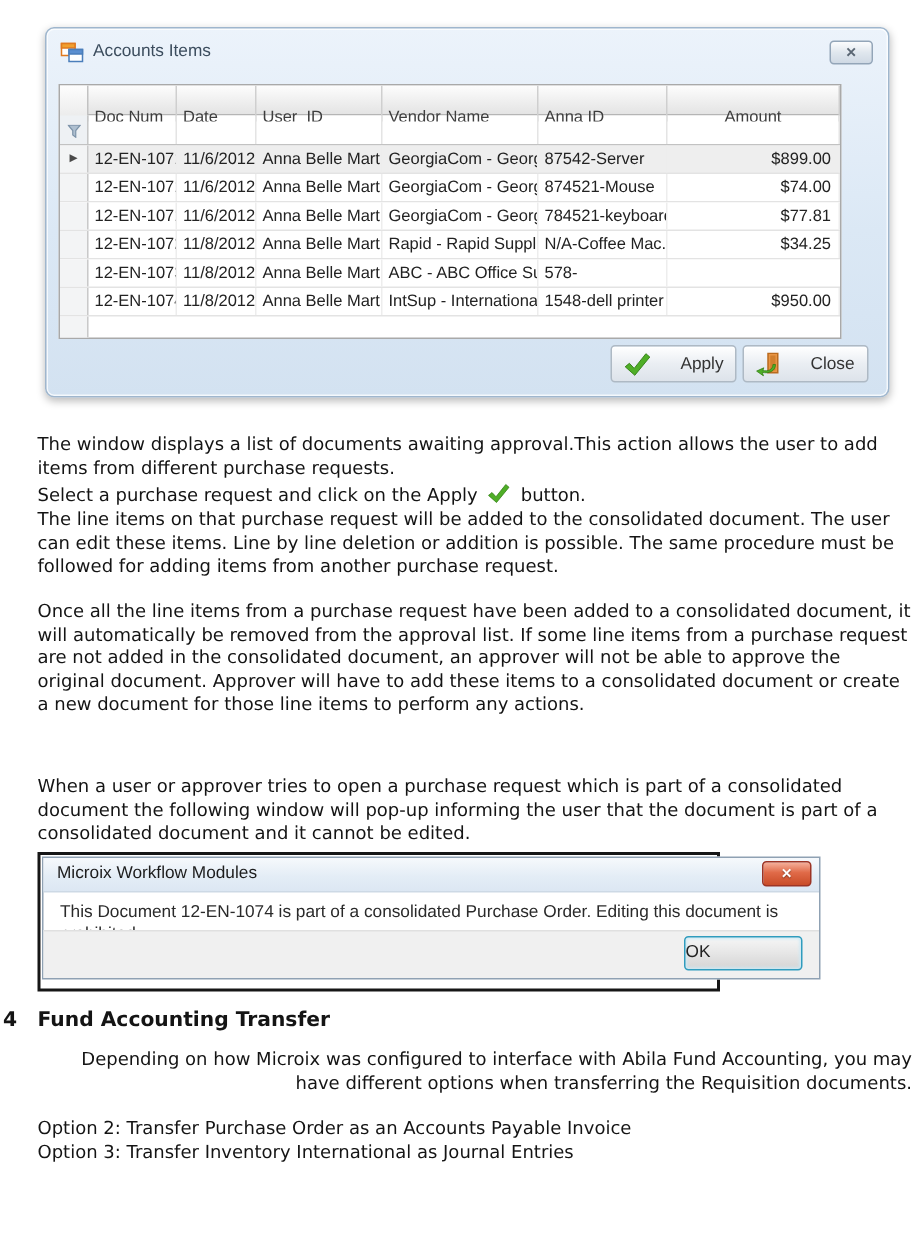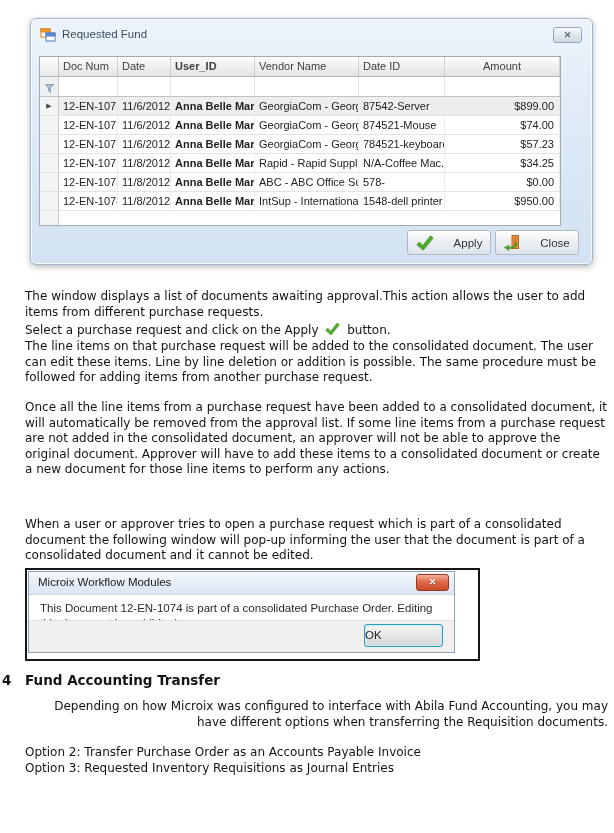--- a/index.html
+++ b/index.html
@@ -20,25 +20,25 @@
                background:linear-gradient(#fbfcfd,#e0e7ee 50%,#cfd9e4);
                color:#5a6673; font-size:9px; font-weight:bold; text-align:center; line-height:15px;
                box-sizing:border-box; cursor:default; }
 
   .grid { position:absolute; left:8px; top:37px; width:522px; height:170px;
           background:#fff; border:1px solid #a9a9a9; box-sizing:border-box;
           font-size:11px; color:#222; overflow:hidden; }
   .grow { display:flex; box-sizing:border-box; }
   .cell { box-sizing:border-box; overflow:hidden; white-space:nowrap; }
   .sel { width:19px; flex:none; }
-  .c1 { width:59px; flex:none; } .c2 { width:53px; flex:none; } .c3 { width:84px; flex:none;font-weight:bold; }
+  .c1 { width:59px; flex:none; } .c2 { width:53px; flex:none; } .c3 { width:84px; flex:none; }
   .c4 { width:104px; flex:none; } .c5 { width:86px; flex:none; } .c6 { flex:1; }
 
   .g-h { height:20px; background:linear-gradient(#fdfdfd,#efefef 55%,#e4e4e4); border-bottom:1px solid #b5b5b5; }
-  .g-h .cell { border-right:1px solid #cfcfcf; line-height:19px; padding:0 4px; color:#3e3e3e; }
+  .g-h .cell { border-right:1px solid #cfcfcf; line-height:19px; padding:12px 4px; color:#3e3e3e; }
   .g-h .sel { background:linear-gradient(#fdfdfd,#e9e9e9); border-right:1px solid #c2c2c2; }
   .g-h .c6 { text-align:center; }
 
   .g-f { height:20px; border-bottom:1px solid #c2c2c2; background:#fff; }
   .g-f .cell { border-right:1px solid #e4e4e4; }
   .g-f .sel { background:#eef1f4; border-right:1px solid #c6c6c6; text-align:center; line-height:20px; }
   .g-f .sel svg { vertical-align:middle; }
 
   .g-r { height:19px; border-bottom:1px solid #e3e3e3; background:#fff; }
   .g-r .cell { border-right:1px solid #ededed; line-height:18px; padding:0 4px; }
@@ -58,21 +58,21 @@
   .btn-apply { right:101px; }
   .btn-close2 { right:13px;margin-top:34px; }
 
   
   .txt { position:absolute; left:25px; width:583px; font-size:12px; line-height:15.5px; color:#141414; }
   .chk-inline { vertical-align:-2px; margin:0 3px; }
 
   
   .dlg-shot { position:absolute; left:25px; top:568px; width:455px; height:93px;
               border:2px solid #161616; background:#fff; box-sizing:border-box; }
-  .dlg { position:absolute; left:1px; top:1px; width:427px; height:82px;
+  .dlg { position:absolute; left:1px; top:1px; width:519px; height:82px;
          border:1px solid #8fa1b3; background:#fff; box-sizing:border-box;
          font-family:"Liberation Sans", sans-serif; }
   .dlg-titlebar { position:relative; height:22px; background:linear-gradient(#f6f9fc,#e4edf6 55%,#dce7f3);
                   border-bottom:1px solid #cdd9e5; }
   .dlg-title { position:absolute; left:9px; top:4px; font-size:11.5px; color:#1c1c1c; }
   .dlg-close { position:absolute; right:5px; top:2px; width:33px; height:17px;
                border:1px solid #9c3425; border-radius:3px;
                background:linear-gradient(#f5b09b,#e06a48 45%,#c94c28);
                color:#fff; font-size:9px; font-weight:bold; text-align:center; line-height:15px;
                text-shadow:0 1px 1px rgba(0,0,0,.45); box-sizing:border-box; cursor:default; }
@@ -97,35 +97,35 @@
 <div class="page">
 
   <div class="win">
     <div class="win-titlebar">
       <svg class="form-icon" viewBox="0 0 16 16">
         <rect x="1" y="2" width="9" height="8" fill="#ffffff" stroke="#e07a1f"></rect>
         <rect x="1" y="2" width="9" height="3" fill="#f0a030" stroke="#e07a1f"></rect>
         <rect x="6" y="6" width="9" height="8" fill="#ffffff" stroke="#4a7ebb"></rect>
         <rect x="6" y="6" width="9" height="3" fill="#5b8fd0" stroke="#4a7ebb"></rect>
       </svg>
-      <span class="win-title">Requested Fund</span>
+      <span class="win-title">Accounts Items</span>
       <div class="win-close">
         <span>✕</span>
       </div>
     </div>
 
     <div class="grid">
 
       <div class="grow g-h">
         <div class="cell sel"></div>
         <div class="cell c1">Doc Num</div>
         <div class="cell c2">Date</div>
         <div class="cell c3">User_ID</div>
         <div class="cell c4">Vendor Name</div>
-        <div class="cell c5">Date ID</div>
+        <div class="cell c5">Anna ID</div>
         <div class="cell c6">Amount</div>
       </div>
 
       <div class="grow g-f">
         <div class="cell sel">
           <svg width="9" height="9" viewBox="0 0 9 9">
             <path d="M0.5,0.5 H8.5 L5.5,4 V8.5 L3.5,7 V4 Z" fill="#aebfd0" stroke="#7d93a9" stroke-width="0.8"></path>
           </svg>
         </div>
         <div class="cell c1"></div>
@@ -154,39 +154,38 @@
         <div class="cell c5">874521-Mouse</div>
         <div class="cell c6 amount">$74.00</div>
       </div>
       <div class="grow g-r">
         <div class="cell sel"></div>
         <div class="cell c1">12-EN-1071</div>
         <div class="cell c2">11/6/2012</div>
         <div class="cell c3">Anna Belle Martin</div>
         <div class="cell c4">GeorgiaCom - Georgia</div>
         <div class="cell c5">784521-keyboard</div>
-        <div class="cell c6 amount">$57.23</div>
+        <div class="cell c6 amount">$77.81</div>
       </div>
       <div class="grow g-r">
         <div class="cell sel"></div>
         <div class="cell c1">12-EN-1072</div>
         <div class="cell c2">11/8/2012</div>
         <div class="cell c3">Anna Belle Martin</div>
         <div class="cell c4">Rapid - Rapid Supplies</div>
         <div class="cell c5">N/A-Coffee Mac...</div>
         <div class="cell c6 amount">$34.25</div>
       </div>
       <div class="grow g-r">
         <div class="cell sel"></div>
         <div class="cell c1">12-EN-1073</div>
         <div class="cell c2">11/8/2012</div>
         <div class="cell c3">Anna Belle Martin</div>
         <div class="cell c4">ABC - ABC Office Supp</div>
         <div class="cell c5">578-</div>
-        <div class="cell c6 amount">$0.00</div>
       </div>
       <div class="grow g-r">
         <div class="cell sel"></div>
         <div class="cell c1">12-EN-1074</div>
         <div class="cell c2">11/8/2012</div>
         <div class="cell c3">Anna Belle Martin</div>
         <div class="cell c4">IntSup - International :</div>
         <div class="cell c5">1548-dell printer</div>
         <div class="cell c6 amount">$950.00</div>
       </div>
@@ -244,16 +243,16 @@
     </div>
   </div>
 
   <div class="sec-num">4</div>
   <div class="sec-head">Fund Accounting Transfer</div>
 
   <div class="txt" style="top:699px;text-align:right;">Depending on how Microix was configured to interface with Abila Fund Accounting, you may have different options when transferring the Requisition documents.</div>
 
   <div class="txt" style="top:745px;">
     <span class="opt-line">Option 2: Transfer Purchase Order as an Accounts Payable Invoice</span>
-    <span class="opt-line">Option 3: Requested Inventory Requisitions as Journal Entries</span>
+    <span class="opt-line">Option 3: Transfer Inventory International as Journal Entries</span>
   </div>
 
 </div>
 
 </body></html>

